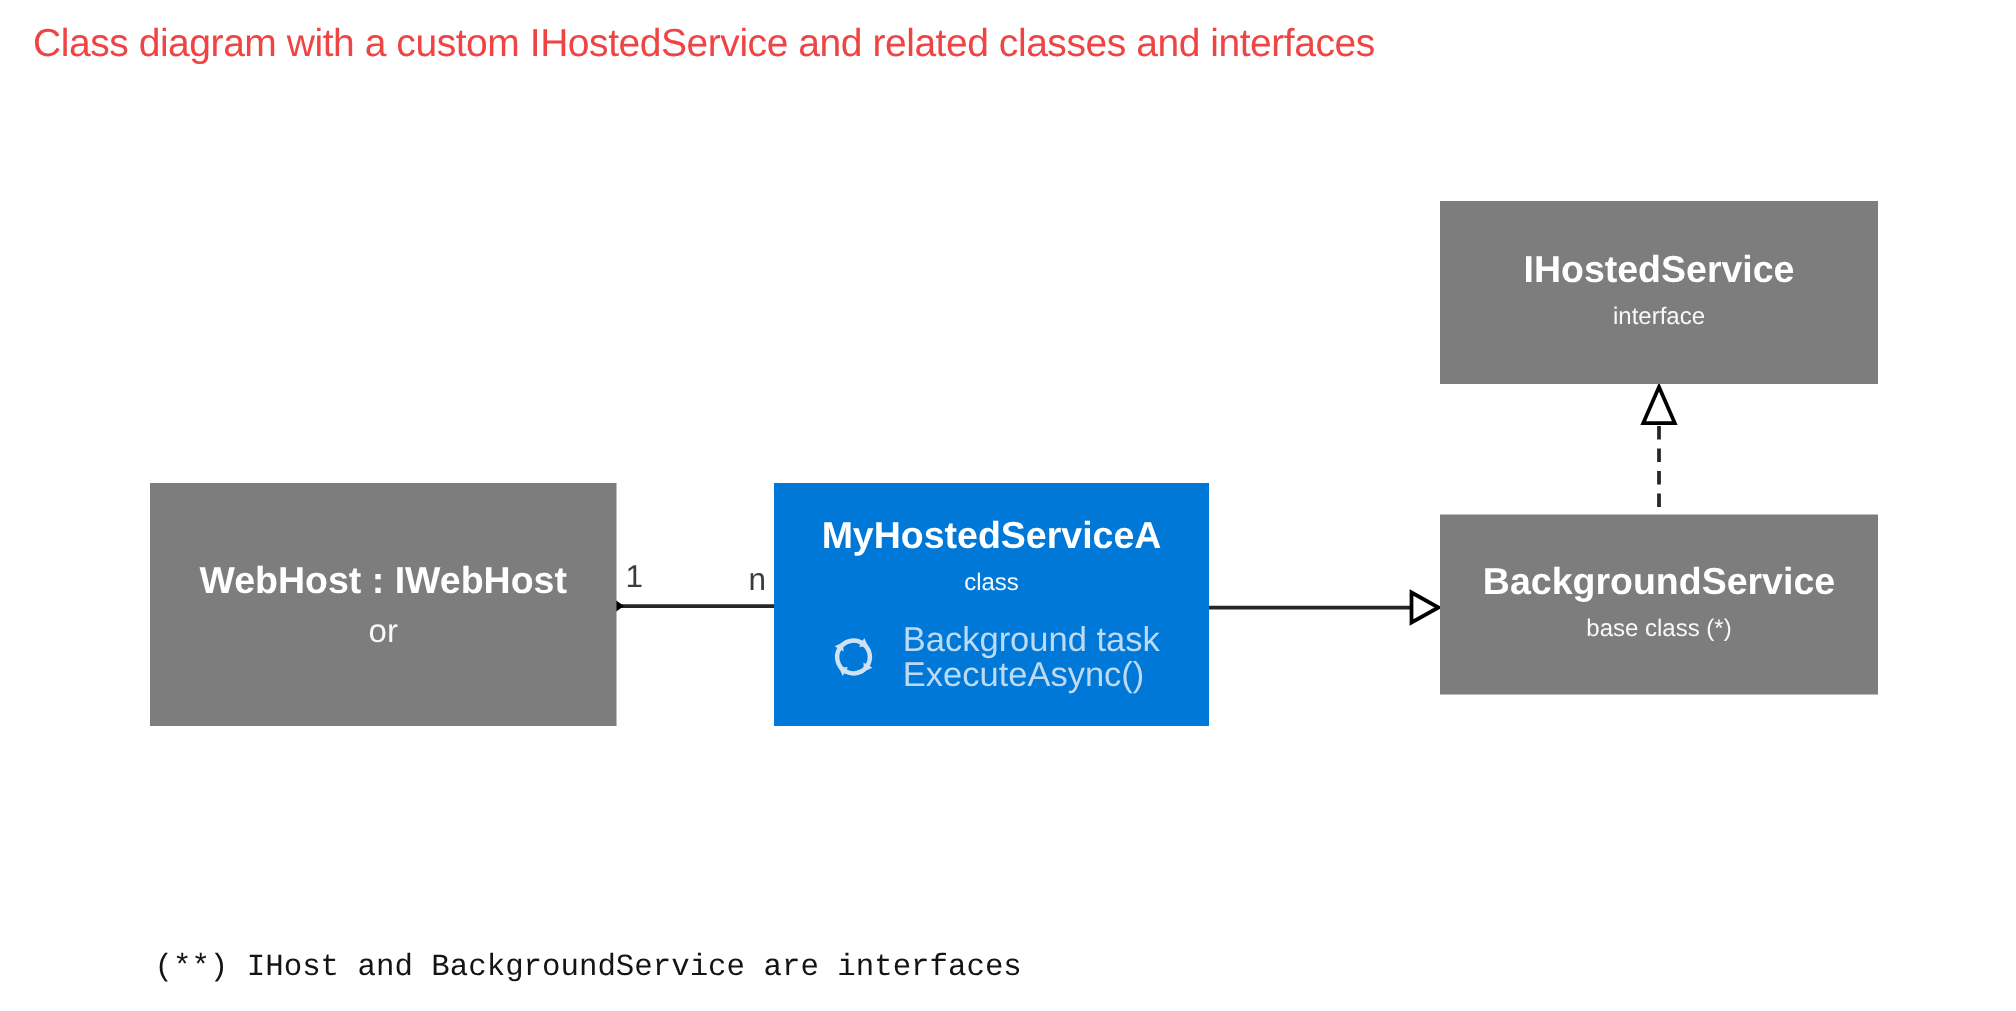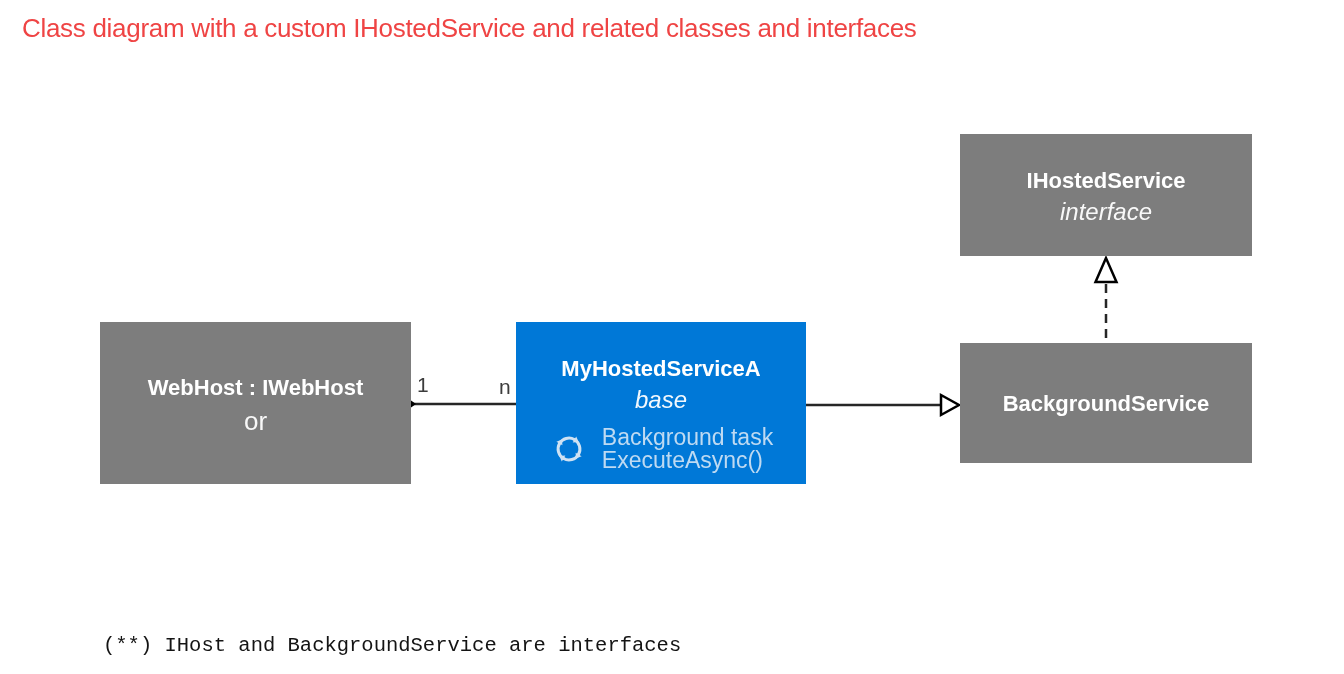--- a/index.html
+++ b/index.html
@@ -31,37 +31,36 @@
   .node {
     position: absolute;
     display: flex;
     flex-direction: column;
     align-items: center;
     justify-content: center;
     color: #ffffff;
     text-align: center;
   }
   .node.gray { background: #7d7d7d; }
-  .node.blue { background: #0078d7; justify-content: flex-start; padding-top: 30px; }
+  .node.blue { background: #0078d7; justify-content: flex-start; padding-top: 19px; }
   .node-name {
-    font-size: 22px;
+    font-size: 25px;
     font-weight: 700;
     line-height: 33px;
     white-space: nowrap;
   }
   .node-sub {
-    font-size: 24px;
+    font-size: 16px;
     font-weight: 400;
     line-height: 30px;
     color: rgba(255,255,255,0.95);
     white-space: nowrap;
-    font-style: italic;
   }
   .node-or {
-    font-size: 26px;
+    font-size: 22px;
     font-weight: 400;
     line-height: 28px;
     color: rgba(255,255,255,0.95);
   }
   .reg { font-weight: 400; }
   .detail-row {
     display: flex;
     align-items: center;
     gap: 13px;
     margin-top: 11px;
@@ -121,40 +120,41 @@
     <div class="node-sub">interface</div>
   </div>
 
   <div class="node gray" style="left:100px; top:322px; width:311px; height:162px; gap:3px;">
     <div class="node-name">WebHost : IWebHost</div>
     <div class="node-or">or</div>
   </div>
 
   <div class="node blue" style="left:516px; top:322px; width:290px; height:162px;">
     <div class="node-name">MyHostedServiceA</div>
-    <div class="node-sub">base</div>
+    <div class="node-sub">class</div>
     <div class="detail-row">
       <svg width="40" height="40" viewBox="0 0 40 40" xmlns="http://www.w3.org/2000/svg">
         <g id="arcArrow">
           <path d="M 10.5 14.6 A 11 11 0 0 1 25.4 10.5" stroke="#cfe2f3" stroke-width="3" fill="none" stroke-linecap="round"></path>
           <polygon points="29.6,12.9 23.7,13.4 27.2,7.4" fill="#cfe2f3"></polygon>
         </g>
         <use href="#arcArrow" transform="rotate(90 20 20)"></use>
         <use href="#arcArrow" transform="rotate(180 20 20)"></use>
         <use href="#arcArrow" transform="rotate(270 20 20)"></use>
       </svg>
       <div class="detail-lines">
         <div>Background task</div>
         <div>ExecuteAsync()</div>
       </div>
     </div>
   </div>
 
   <div class="node gray" style="left:960px; top:343px; width:292px; height:120px;">
     <div class="node-name">BackgroundService</div>
+    <div class="node-sub">base class (*)</div>
   </div>
 
   <div class="mult-label" style="left:417px; top:373px;">1</div>
   <div class="mult-label" style="left:499px; top:375px;">n</div>
 
   <div class="footnote">
     <div><span>(**) </span><span class="b">IHost</span><span> and </span><span class="b">BackgroundService</span><span> are interfaces</span></div>
     
     
   </div>

